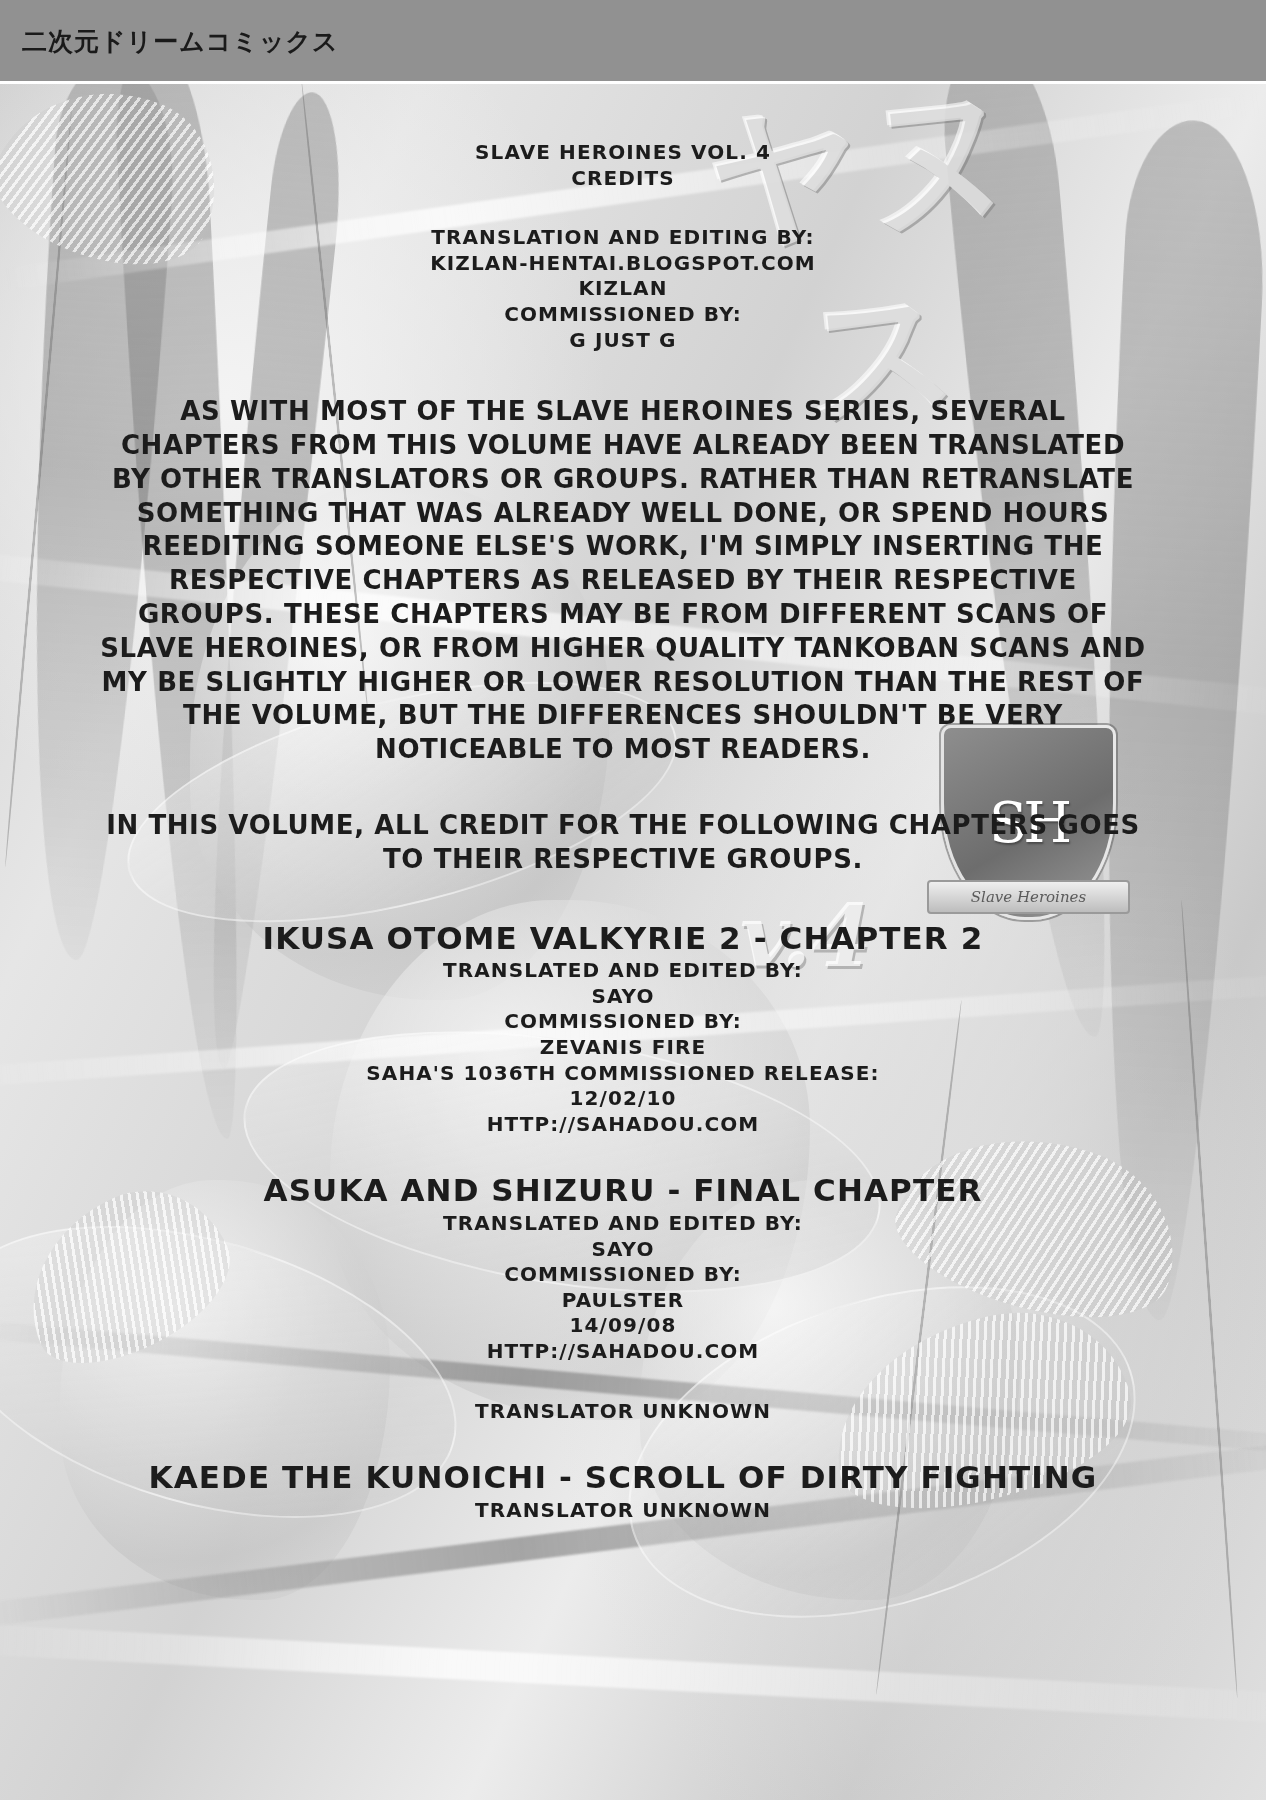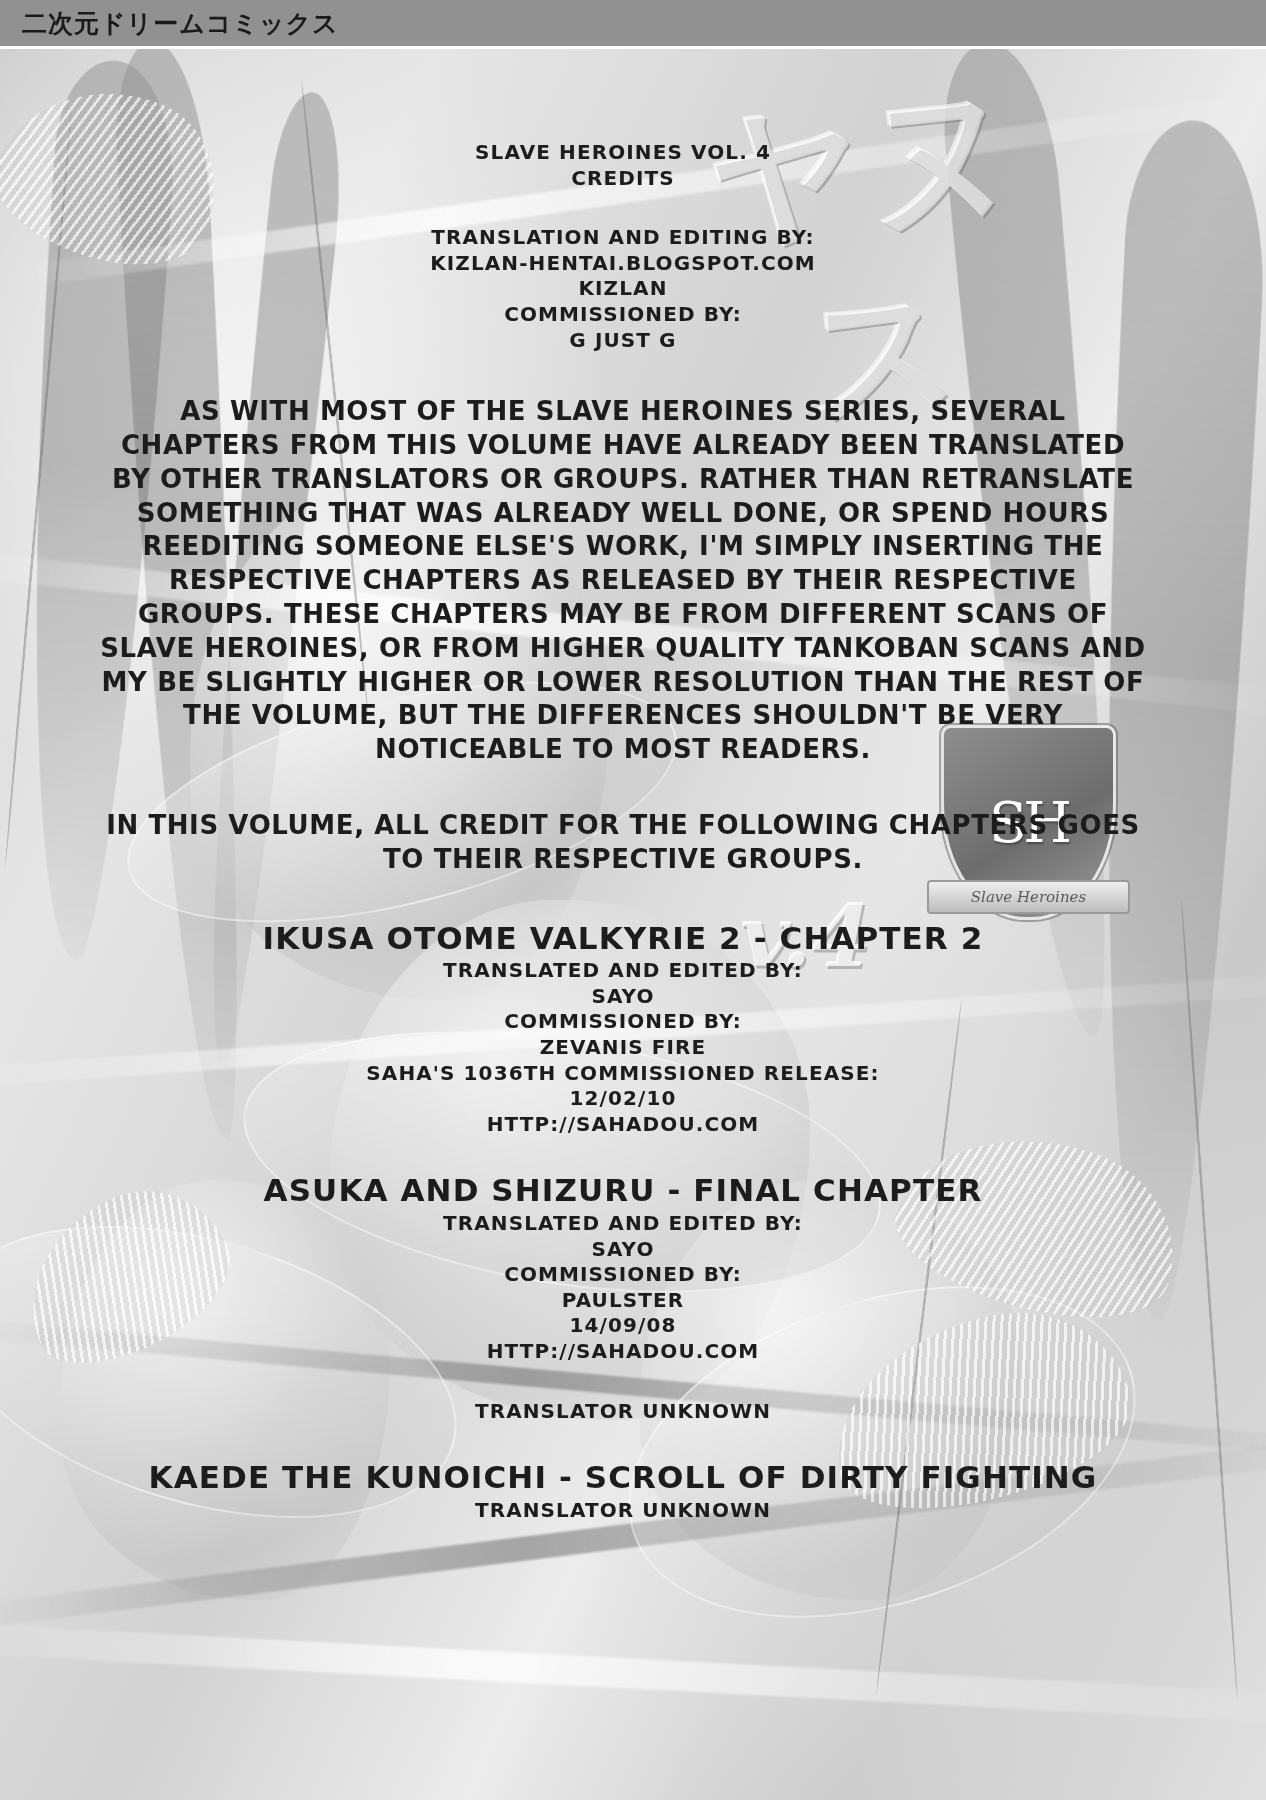--- a/index.html
+++ b/index.html
@@ -142,21 +142,21 @@
     color: rgba(255,255,255,.75);
     text-shadow: 2px 3px 0 rgba(120,120,120,.45);
     pointer-events: none;
   }
 
   
   .top-bar {
     position: absolute;
     left: 0; top: 0;
     width: 100%;
-    height: 49px;
+    height: 84px;
     background: #919191;
     border-bottom: 3px solid #ffffff;
     box-sizing: border-box;
   }
   .top-bar .title {
     position: absolute;
     left: 22px;
     top: 50%;
     transform: translateY(-50%);
     font-family: "DejaVu Sans", sans-serif;

